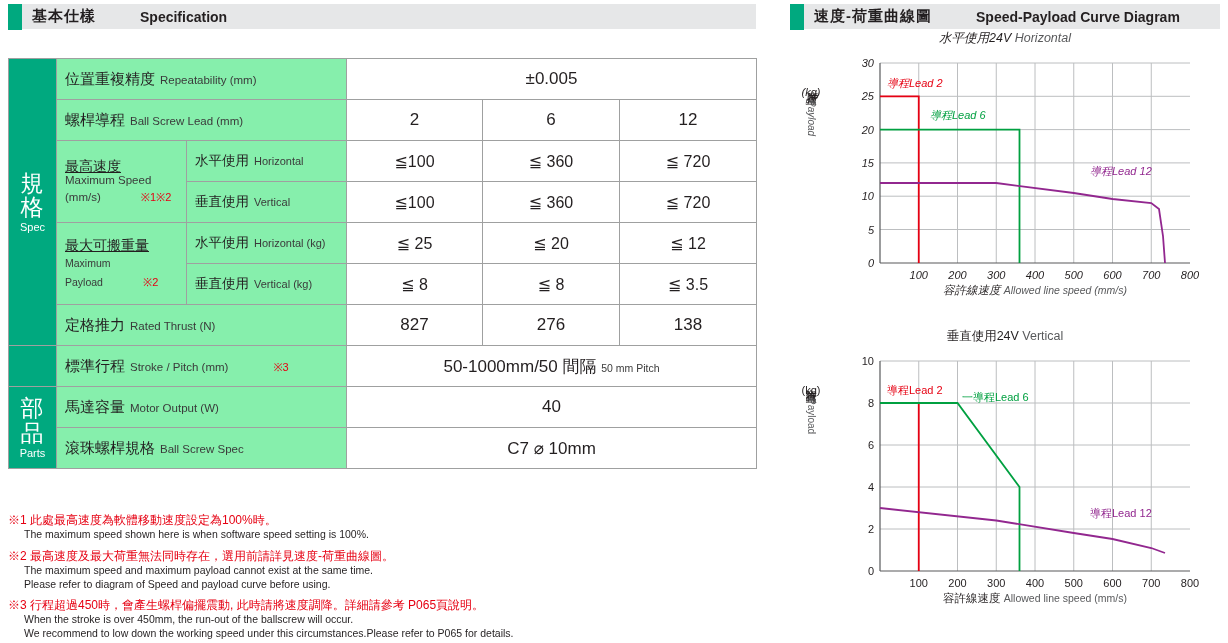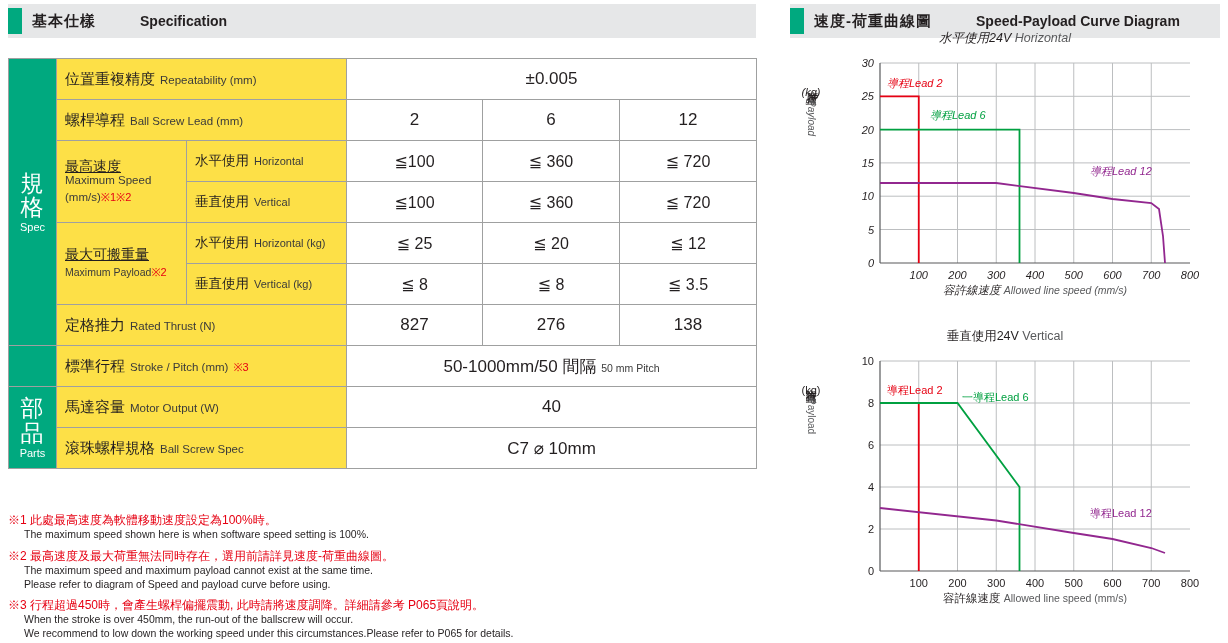--- a/index.html
+++ b/index.html
@@ -9,21 +9,21 @@
     background: #ffffff;
     font-family: "Liberation Sans", sans-serif;
     color: #231f20;
     overflow: hidden;
   }
   .page { position: relative; width: 1228px; height: 643px; }
 
   
   .sec-header {
     position: absolute;
-    height: 34px;
+    height: 25px;
     background: #e6e7e8;
     display: flex;
     align-items: center;
   }
   .sec-header .bar {
     width: 14px; height: 26px; background: #00a97f;
     margin-right: 10px;
   }
   .sec-header .tc {
     font-size: 15px; font-weight: bold; letter-spacing: 1px;
@@ -44,21 +44,21 @@
     border-collapse: collapse;
     table-layout: fixed;
   }
   .spec-table td {
     border: 1px solid #9fa0a0;
     padding: 0 8px;
     height: 41px;
     vertical-align: middle;
   }
   .spec-table td.lbl {
-    background: #fde047;
+    background: #86efac;
   }
   .green-cell {
     background: #00a97f;
     color: #ffffff;
     text-align: center;
     vertical-align: middle;
     border: 1px solid #9fa0a0;
     width: 48px;
   }
   .green-cell .big {
@@ -67,21 +67,21 @@
     display: block;
   }
   .green-cell .small {
     font-size: 11px; display: block; margin-top: 2px;
   }
   .tcname { font-size: 15px; }
   .enname { font-size: 11.5px; color: #3a3a3a; }
   .tcname2 { font-size: 14px; text-decoration: underline; }
   .sub-tc { font-size: 13.5px; }
   .sub-en { font-size: 11px; color: #3a3a3a; }
-  .note-red { color: #e60012; font-size: 11px; }
+  .note-red { color: #e60012; font-size: 11px; padding-left: 40px; }
   .val {
     text-align: center;
     font-size: 16px;
   }
   .val-lg { font-size: 17px; }
   .mini { font-size: 10.5px; color: #3a3a3a; }
   .lbl-row { display: flex; align-items: baseline; gap: 5px; }
   .lbl-stack { line-height: 1.15; }
 
   

